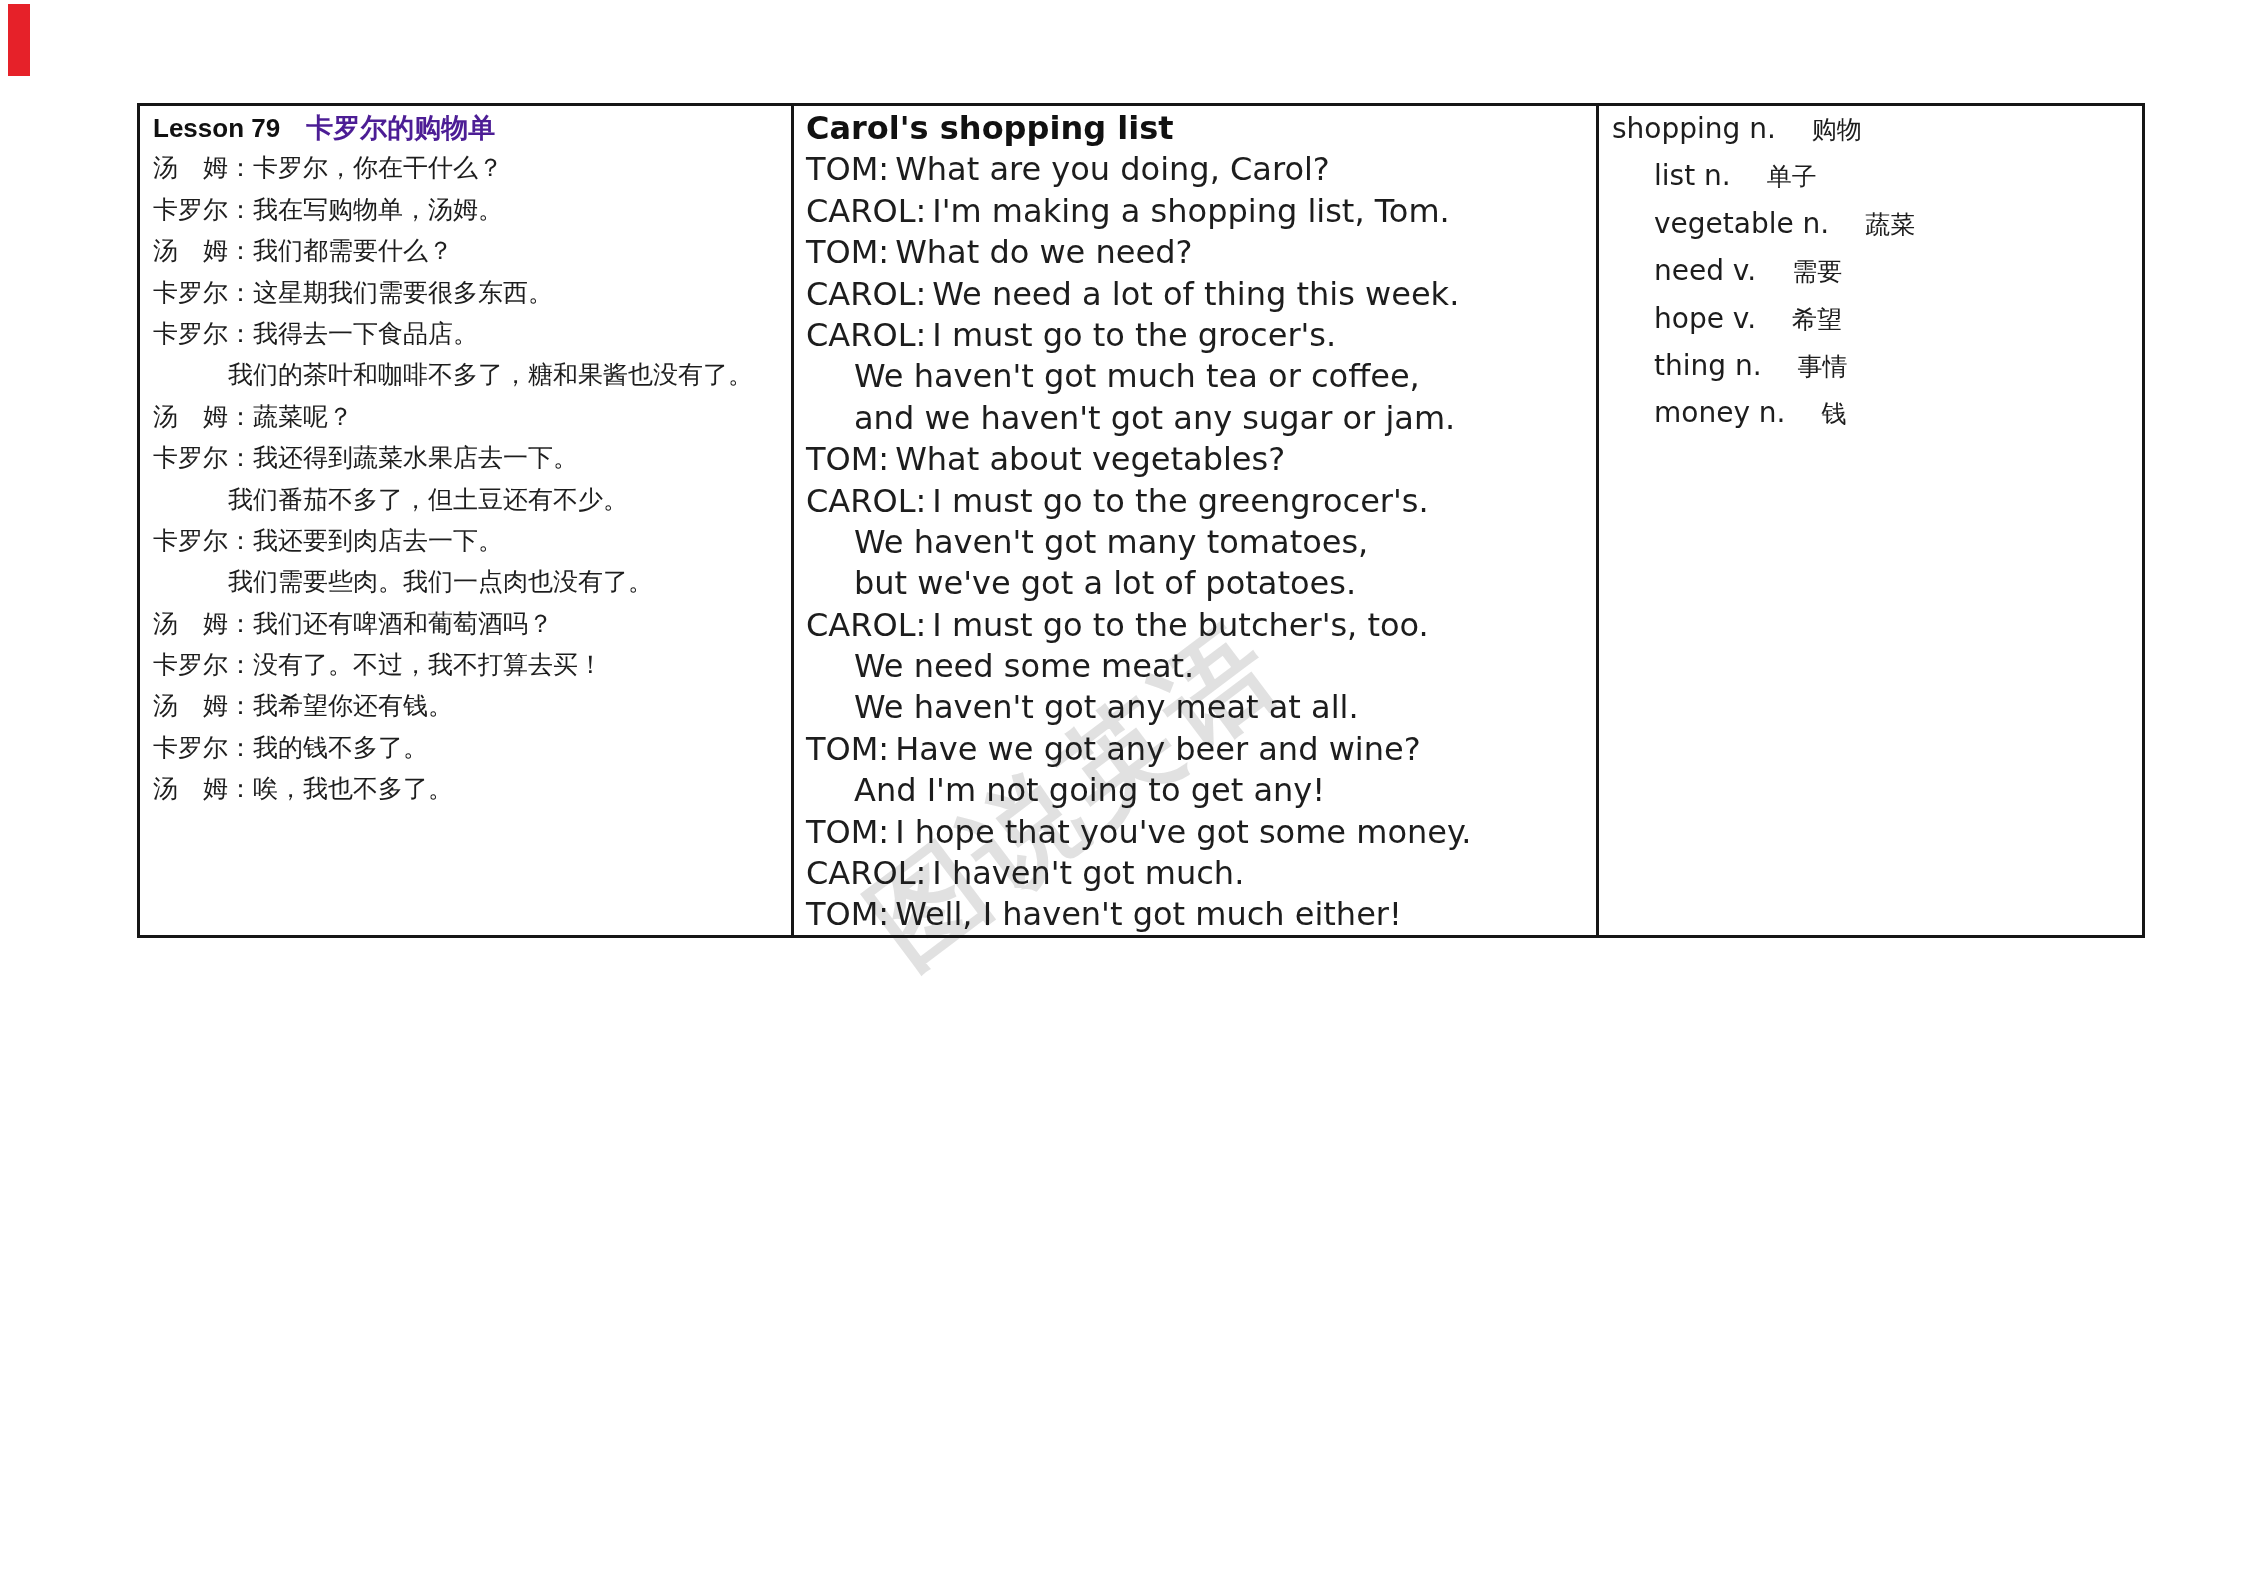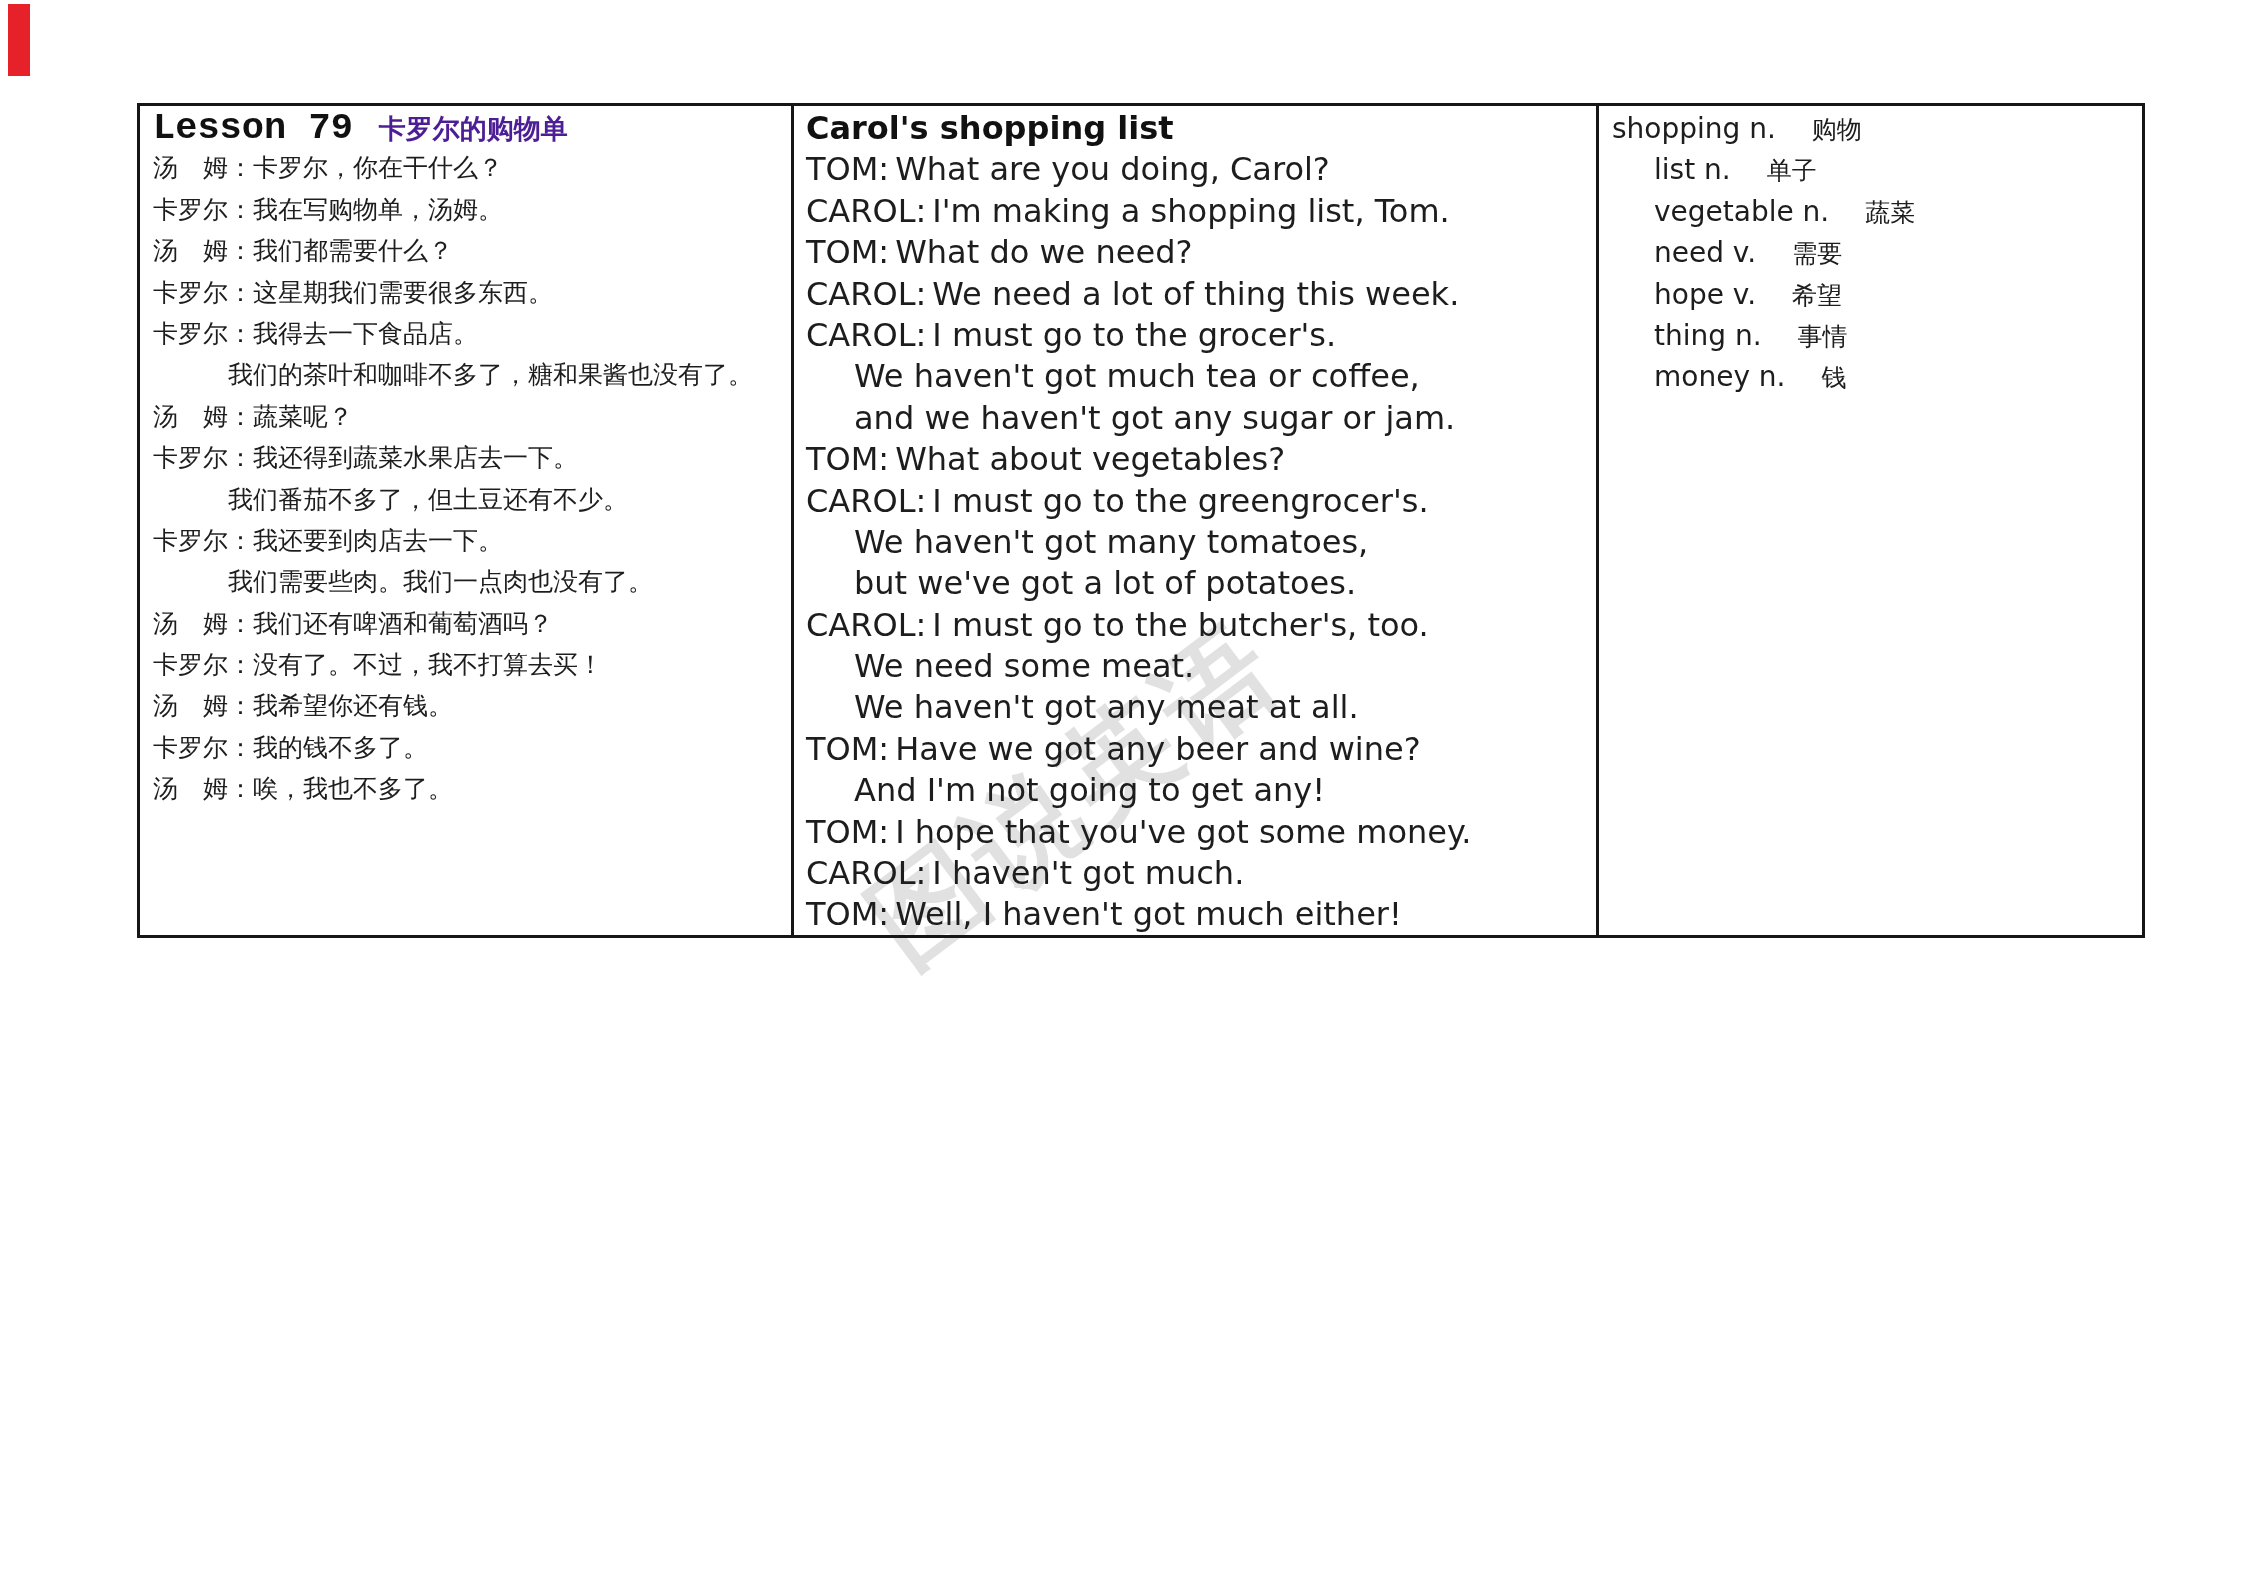--- a/index.html
+++ b/index.html
@@ -69,41 +69,41 @@
   }
   .zh {
     font-family: Liberation Mono, monospace;
     font-size: 25px;
   }
   .en {
     font-family: "DejaVu Sans", "Liberation Sans", sans-serif;
     font-size: 32px;
   }
   .lesson-en {
-    font-family: Liberation Mono, monospace;
-    font-size: 37px;
+    font-family: Liberation Sans, sans-serif;
+    font-size: 26px;
     font-weight: bold;
     color: #111;
   }
   .lesson-zh {
     font-family: "Liberation Serif", "DejaVu Serif", serif;
     font-size: 27px;
     font-weight: bold;
     margin-left: 26px;
     color: #4c1d95;
   }
   .en-title {
     font-weight: bold;
     color: #111;
   }
   .col-zh .spk { display: inline-block; min-width: 100px; }
   .col-zh .row.cont { padding-left: 75px; }
   .col-en .spk { display: inline-block; min-width: 64px; margin-right: 6px; }
   .col-en .row.cont { padding-left: 48px; }
-  .col-vocab .row.indent { padding-left: 42px; }
+  .col-vocab .row.indent { padding-left: 42px; margin-top: 6px; }
   .vocab-term {
     font-family: "DejaVu Sans", "Liberation Sans", sans-serif;
     font-size: 28px;
   }
   .vocab-gloss {
     font-family: "Liberation Serif", "DejaVu Serif", serif;
     font-size: 25px;
     margin-left: 36px;
   }
 </style>

